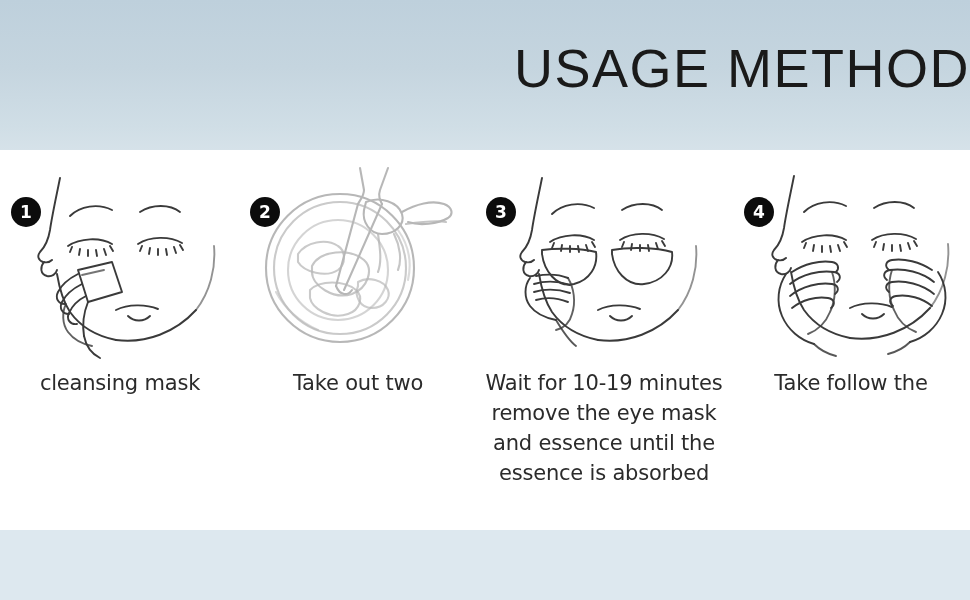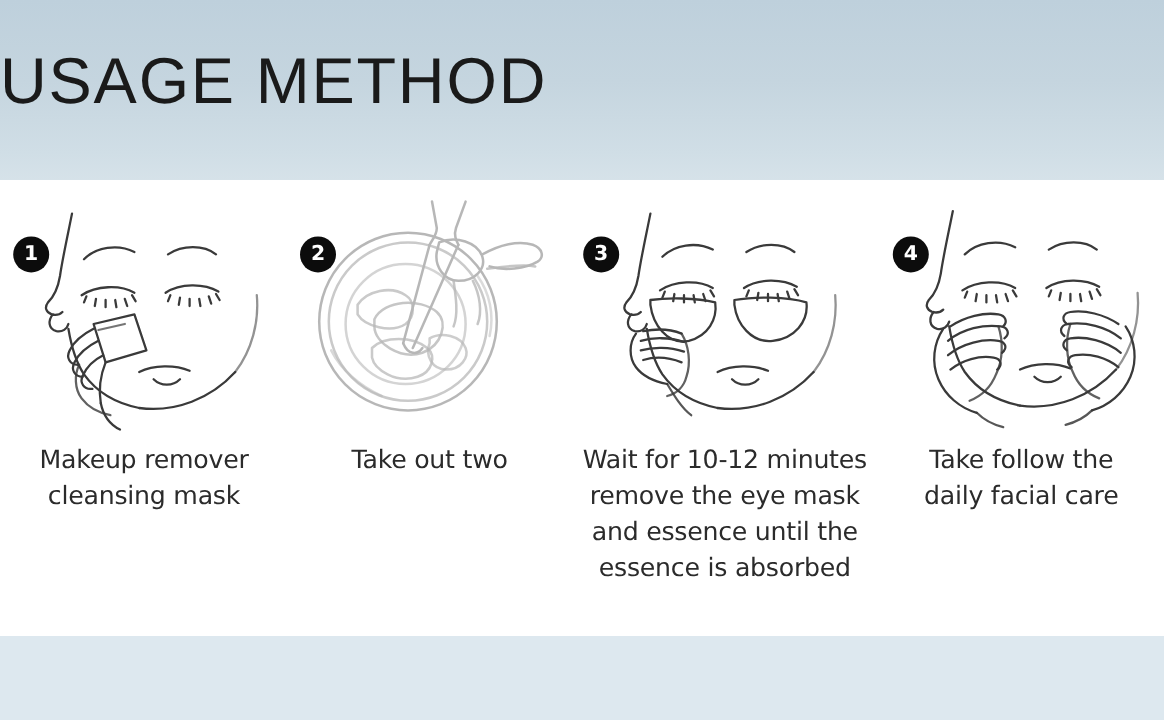--- a/index.html
+++ b/index.html
@@ -29,21 +29,21 @@
     top: 0;
     width: 970px;
     height: 150px;
     background: linear-gradient(180deg, #bed0dc 0%, #c5d5df 45%, #d0dee6 85%, #d6e2e9 100%);
   }
   .header-title {
     position: absolute;
     left: 0;
     top: 36px;
     width: 970px;
-    text-align: left;
+    text-align: right;
     font-family: "Liberation Sans", "DejaVu Sans", sans-serif;
     font-size: 54px;
     font-weight: 400;
     letter-spacing: 1.5px;
     color: #1a1a1a;
     line-height: 64px;
     white-space: pre;
   }
 
   
@@ -182,21 +182,20 @@
             <path d="M86 146 C78 150 72 156 69 163 C66 169 70 175 77 174"></path>
 
             <path d="M88 152 C84 162 82 174 84 186"></path>
 
             <path d="M84 186 C86 196 92 204 100 208"></path>
             <path d="M66 154 C62 162 62 174 68 182 C74 190 82 194 92 196" opacity="0.8"></path>
           </g>
         </svg>
       </div>
       <div class="caption">
-        <div>Makeup remover</div>
         <div>cleansing mask</div>
       </div>
     </div>
 
     <div class="step step-2">
       <div class="art-wrap">
         <div class="badge badge-2">2</div>
         <svg class="art-faint" width="236" height="212" viewBox="0 0 236 212">
           <g fill="none" stroke="#555555" stroke-width="2.1" stroke-linecap="round" stroke-linejoin="round">
 
@@ -280,21 +279,21 @@
             <path d="M58 134 C68 131 82 131 94 135"></path>
             <path d="M58 142 C68 139 82 139 94 143"></path>
             <path d="M60 150 C70 147 82 148 92 152"></path>
             <path d="M54 128 C48 136 48 148 54 156 C60 164 70 168 80 170"></path>
             <path d="M80 170 C86 180 92 190 100 196" opacity="0.85"></path>
             <path d="M92 128 C98 138 100 152 96 164 C94 172 88 178 80 180" opacity="0.8"></path>
           </g>
         </svg>
       </div>
       <div class="caption">
-        <div>Wait for 10-12 minutes</div>
+        <div>Wait for 10-19 minutes</div>
         <div>remove the eye mask</div>
         <div>and essence until the</div>
         <div>essence is absorbed</div>
       </div>
     </div>
 
     <div class="step step-4">
       <div class="art-wrap">
         <div class="badge badge-4">4</div>
         <svg width="238" height="212" viewBox="0 0 238 212">
@@ -336,21 +335,20 @@
             <path d="M200 156 C190 148 176 144 164 146 C158 147 156 152 161 156"></path>
 
             <path d="M206 122 C214 134 216 150 210 164 C204 178 192 188 178 192"></path>
             <path d="M178 192 C172 198 164 202 156 204" opacity="0.85"></path>
             <path d="M160 120 C156 132 156 148 162 160 C166 170 174 178 184 182" opacity="0.8"></path>
           </g>
         </svg>
       </div>
       <div class="caption">
         <div>Take follow the</div>
-        <div>daily facial care</div>
       </div>
     </div>
 
   </div>
 
   <div class="footer-band"></div>
 
 </div>
 
 </body></html>

